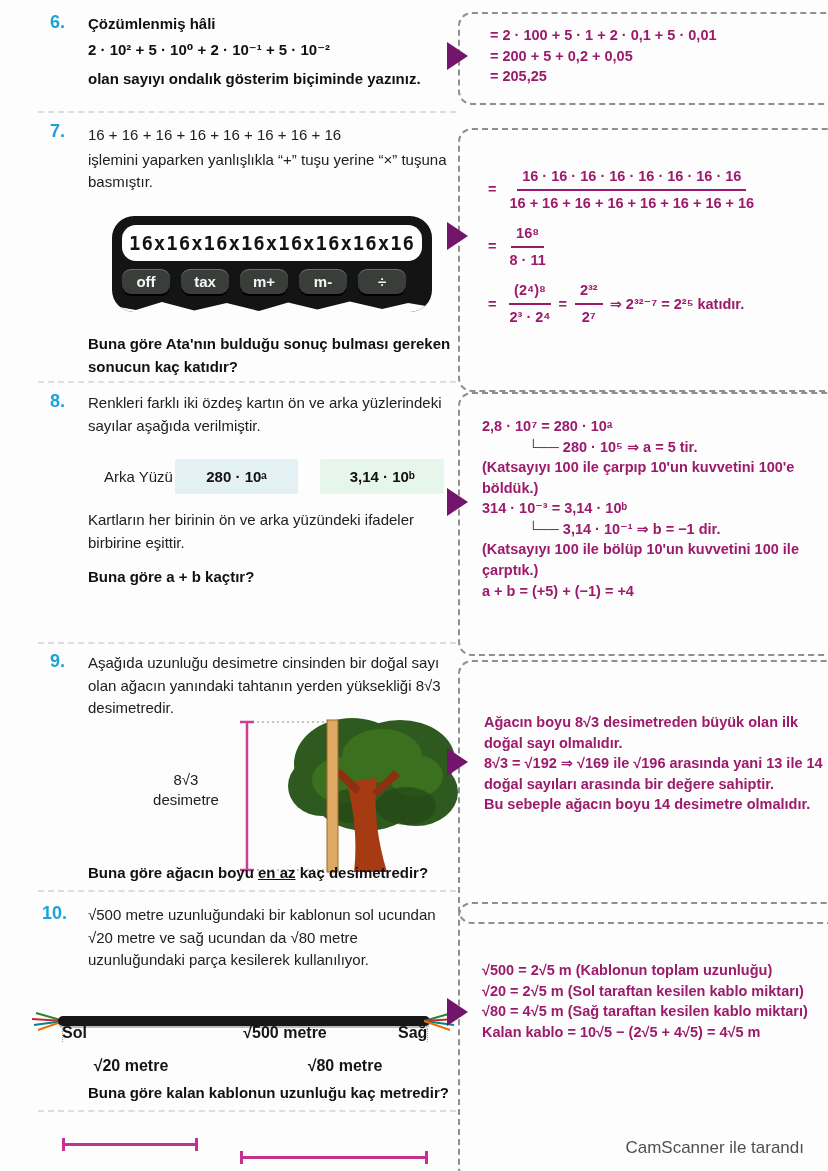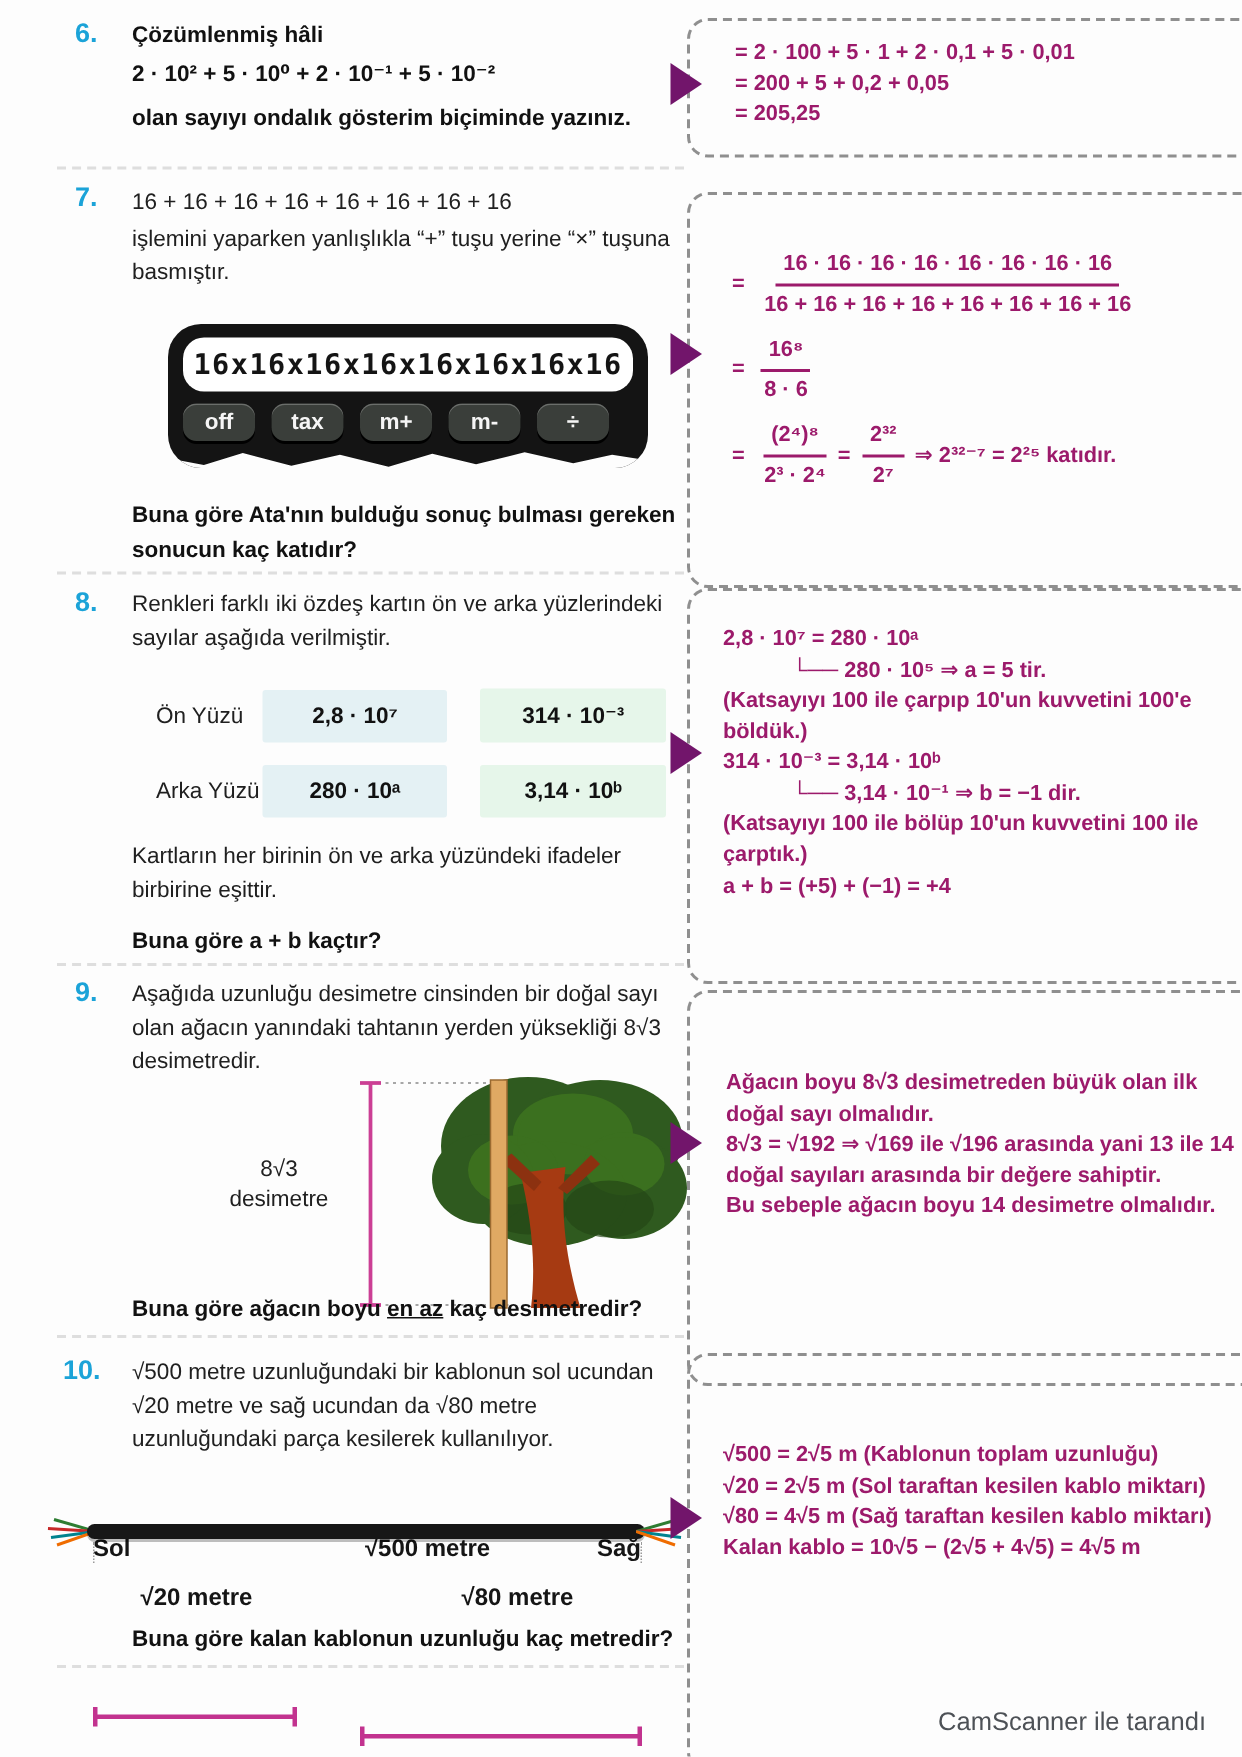--- a/index.html
+++ b/index.html
@@ -85,25 +85,20 @@
   <div class="calc-tear"></div>
 </div>
 <div class="abs ptext bold" style="left:88px;top:333px;width:382px;">Buna göre Ata'nın bulduğu sonuç bulması gereken sonucun kaç katıdır?</div>
 
 <div class="abs sep" style="left:38px;top:381px;width:418px;"></div>
 
 <div class="abs pnum" style="left:50px;top:391px;">8.</div>
 <div class="abs" style="left:88px;top:392px;width:378px;">
   <div class="ptext" style="width:375px;">Renkleri farklı iki özdeş kartın ön ve arka yüzlerindeki sayılar aşağıda verilmiştir.</div>
   <div style="margin-top:22px;margin-left:16px;">
-    <div class="cardrow">
-      <div class="rlabel">Ön Yüzü</div>
-      <div class="cardcell cell-blue">2,8 · 10⁷</div>
-      <div class="cardcell cell-green">314 · 10⁻³</div>
-    </div>
     <div class="cardrow">
       <div class="rlabel">Arka Yüzü</div>
       <div class="cardcell cell-blue">280 · 10ᵃ</div>
       <div class="cardcell cell-green">3,14 · 10ᵇ</div>
     </div>
   </div>
   <div class="ptext" style="margin-top:12px;width:372px;">Kartların her birinin ön ve arka yüzündeki ifadeler birbirine eşittir.</div>
   <div class="ptext bold" style="margin-top:12px;">Buna göre a + b kaçtır?</div>
 </div>
 
@@ -197,21 +192,21 @@
     <span class="eq">=</span>
     <span class="frac">
       <span class="fnum">16 · 16 · 16 · 16 · 16 · 16 · 16 · 16</span>
       <span class="fden">16 + 16 + 16 + 16 + 16 + 16 + 16 + 16</span>
     </span>
   </div>
   <div class="fracline">
     <span class="eq">=</span>
     <span class="frac">
       <span class="fnum">16⁸</span>
-      <span class="fden">8 · 6</span>
+      <span class="fden">8 · 11</span>
     </span>
   </div>
   <div class="fracline">
     <span class="eq">=</span>
     <span class="frac">
       <span class="fnum">(2⁴)⁸</span>
       <span class="fden">2³ · 2⁴</span>
     </span>
     <span class="eq">=</span>
     <span class="frac">

